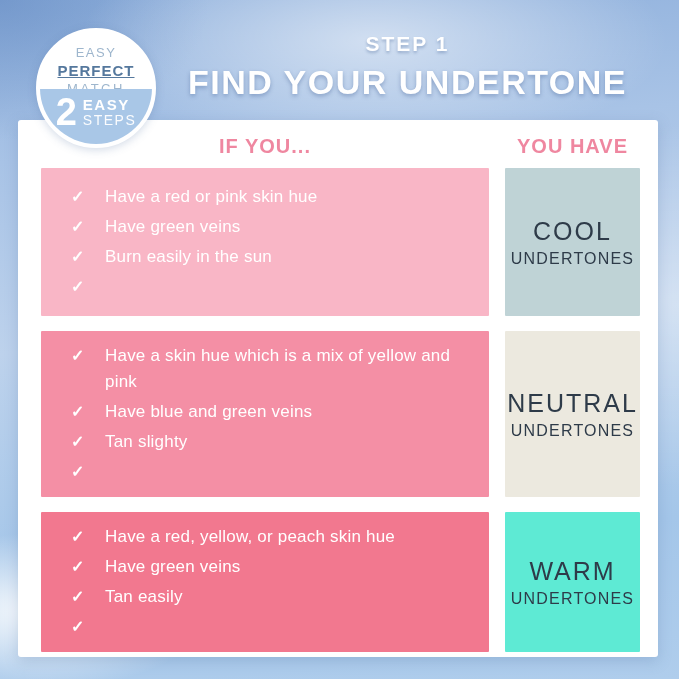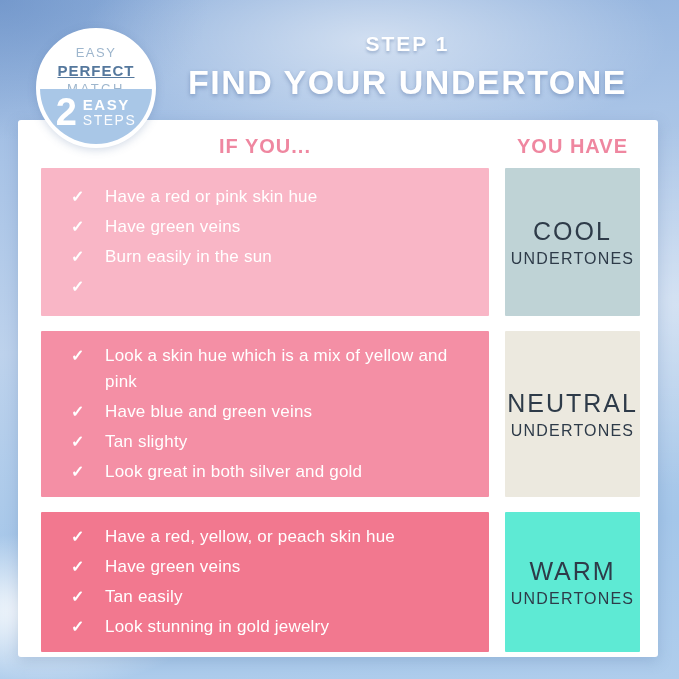--- a/index.html
+++ b/index.html
@@ -128,33 +128,32 @@
     <div class="result" style="background-color: rgb(191, 211, 214); color: rgb(46, 59, 73);">
       <div class="result-label">COOL</div>
       <div class="result-sub">UNDERTONES</div>
     </div>
   </div>
 
   <div class="row">
     <div class="criteria" style="background-color: rgb(244, 143, 165);">
       <div class="item">
         <span class="check">✓</span>
-        <span class="item-text">Look a skin hue which is a mix of yellow and pink</span>
+        <span class="item-text">Have a skin hue which is a mix of yellow and pink</span>
       </div>
       <div class="item">
         <span class="check">✓</span>
         <span class="item-text">Have blue and green veins</span>
       </div>
       <div class="item">
         <span class="check">✓</span>
         <span class="item-text">Tan slighty</span>
       </div>
       <div class="item">
         <span class="check">✓</span>
-        <span class="item-text">Look great in both silver and gold</span>
       </div>
     </div>
     <div class="result" style="background-color: rgb(236, 233, 223); color: rgb(46, 59, 73);">
       <div class="result-label">NEUTRAL</div>
       <div class="result-sub">UNDERTONES</div>
     </div>
   </div>
 
   <div class="row">
     <div class="criteria" style="background-color: rgb(242, 120, 143);">
@@ -165,21 +164,20 @@
       <div class="item">
         <span class="check">✓</span>
         <span class="item-text">Have green veins</span>
       </div>
       <div class="item">
         <span class="check">✓</span>
         <span class="item-text">Tan easily</span>
       </div>
       <div class="item">
         <span class="check">✓</span>
-        <span class="item-text">Look stunning in gold jewelry</span>
       </div>
     </div>
     <div class="result" style="background-color: #5eead4; color: rgb(46, 59, 73);">
       <div class="result-label">WARM</div>
       <div class="result-sub">UNDERTONES</div>
     </div>
   </div>
 </div>
 
 </body></html>

